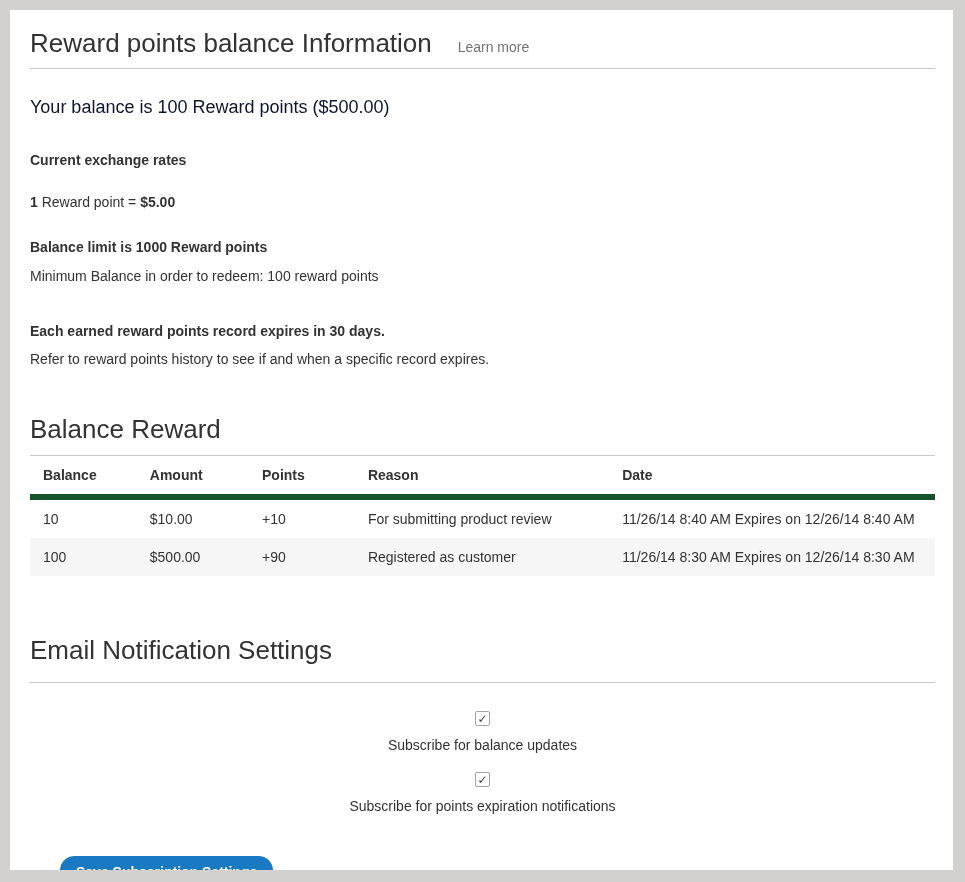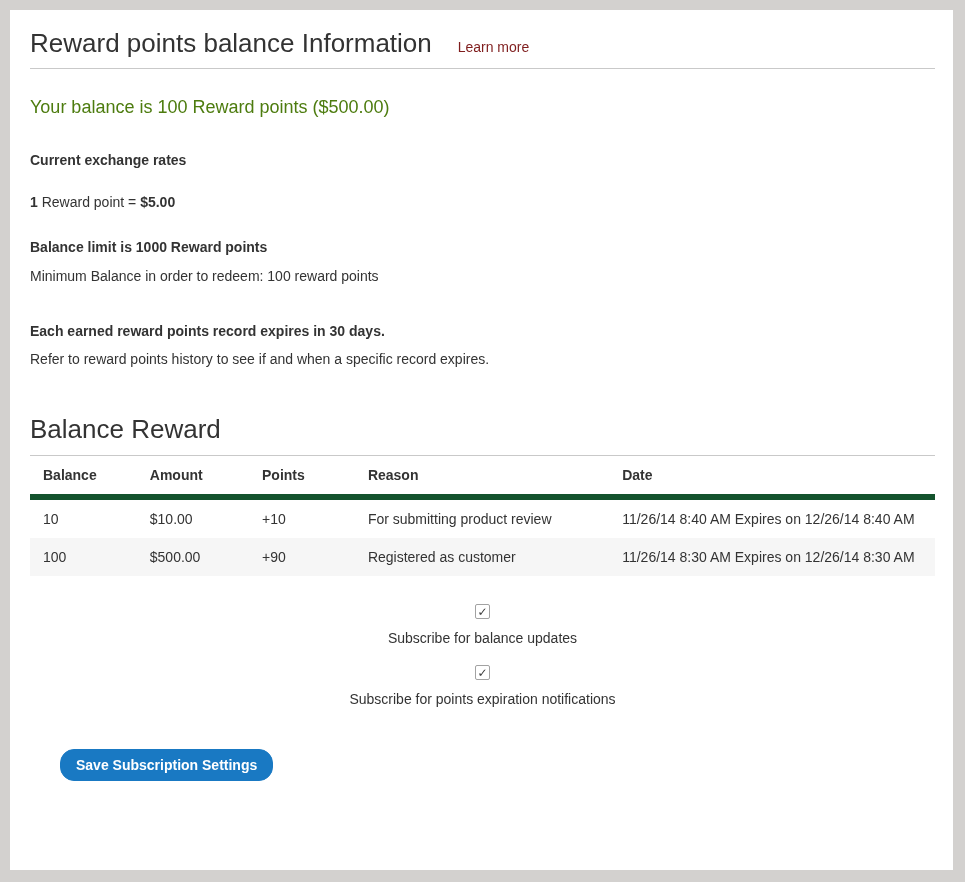--- a/index.html
+++ b/index.html
@@ -29,30 +29,30 @@
     font-size: 26px;
     font-weight: 300;
     color: #333;
     line-height: 34px;
     letter-spacing: 0;
   }
   .learn-more {
     display: inline;
     margin-left: 22px;
     font-size: 14px;
-    color: #7f1d1d;
+    color: #737373;
     text-decoration: none;
     cursor: pointer;
   }
   
   .balance-summary {
     margin-top: 26px;
     font-size: 18px;
     line-height: 24px;
-    color: #4d7c0f;
+    color: #0f172a;
   }
   .sub-heading {
     margin-top: 32px;
     font-weight: 700;
     font-size: 14px;
     line-height: 18px;
   }
   .rate-lines { margin-top: 23px; }
   .rate-line { font-size: 14px; line-height: 20px; }
   .rate-line b { font-weight: 700; }
@@ -207,20 +207,23 @@
       <tr>
         <td>100</td>
         <td>$500.00</td>
         <td>+90</td>
         <td>Registered as customer</td>
         <td>11/26/14 8:30 AM Expires on 12/26/14 8:30 AM</td>
       </tr>
     </tbody>
   </table>
 
+  <div class="notif-heading-wrap">
+    <h2 class="section-heading">Email Notification Settings</h2>
+  </div>
 
   <div class="option-row first">
     <span class="checkbox checked"></span>
     <span class="option-label">Subscribe for balance updates</span>
   </div>
 
   <div class="option-row second">
     <span class="checkbox checked"></span>
     <span class="option-label">Subscribe for points expiration notifications</span>
   </div>

